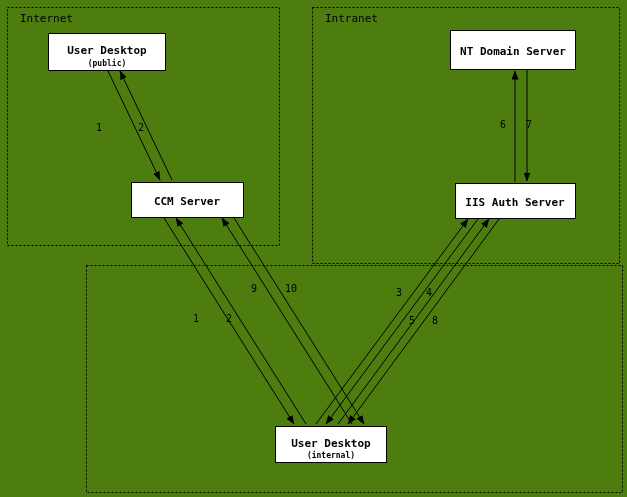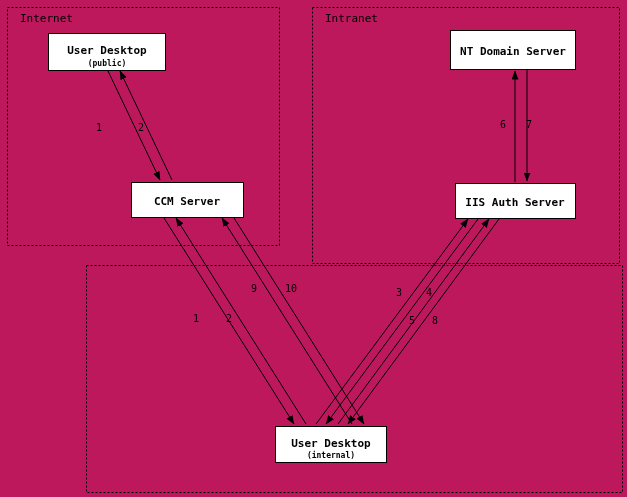--- a/index.html
+++ b/index.html
@@ -4,21 +4,21 @@
 <style>
   html, body {
     margin: 0;
     padding: 0;
     background: #ffffff;
   }
   #canvas {
     position: relative;
     width: 627px;
     height: 497px;
-    background: #be185d;
+    background: #4d7c0f;
     overflow: hidden;
     font-family: "DejaVu Sans Mono", "Liberation Mono", monospace;
   }
   #diagram-svg {
     position: absolute;
     left: 0;
     top: 0;
     width: 627px;
     height: 497px;
   }

